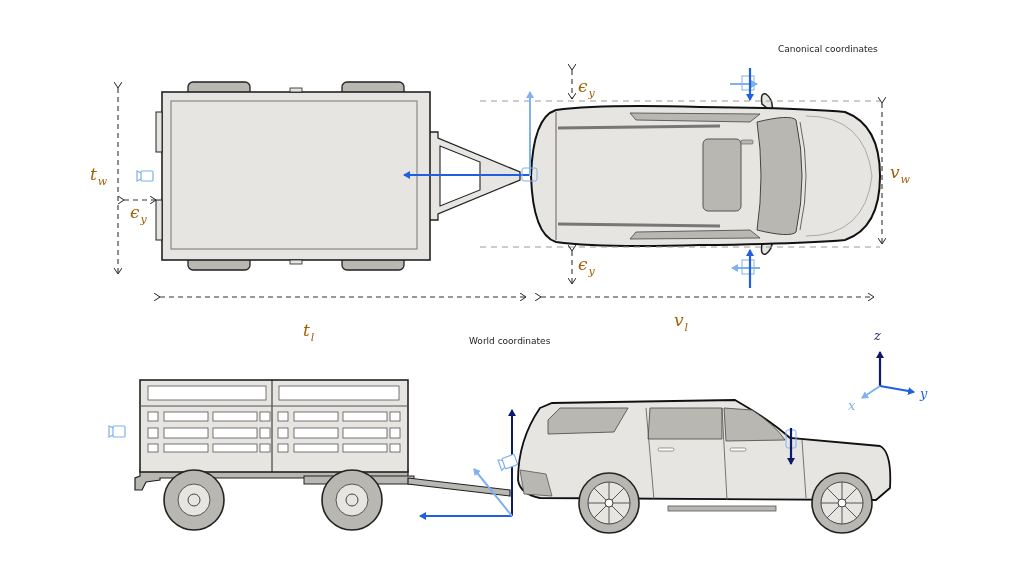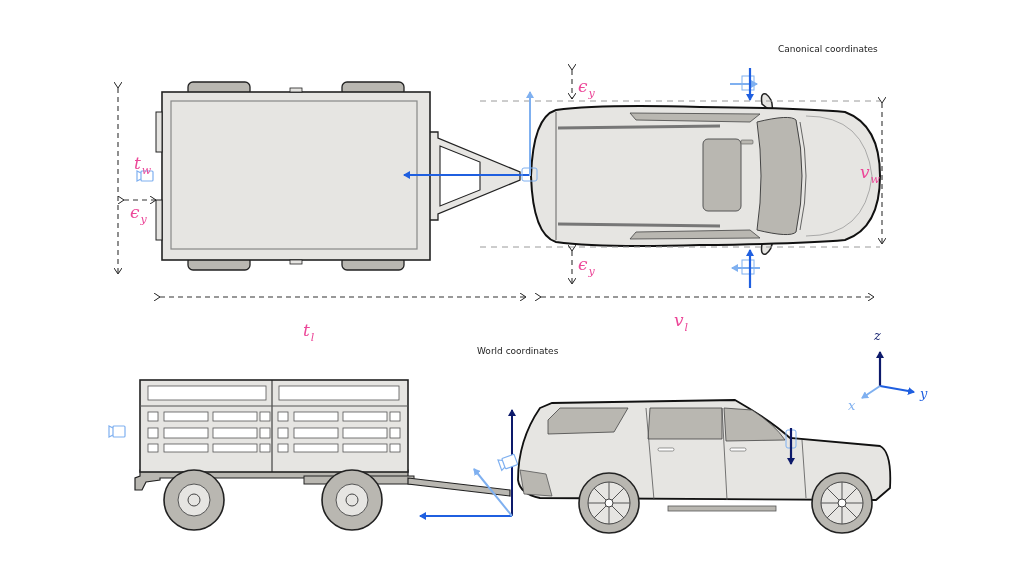--- a/index.html
+++ b/index.html
@@ -1,19 +1,19 @@
 <!DOCTYPE html>
 <html><head>
 <meta charset="utf-8">
 <style>
   html, body { margin: 0; padding: 0; background: #ffffff; }
   body { width: 1024px; height: 575px; position: relative; overflow: hidden; font-family: "DejaVu Sans", sans-serif; }
   svg.canvas { position: absolute; left: 0; top: 0; width: 1024px; height: 575px; }
   .caption { position: absolute; font-family: "DejaVu Sans", sans-serif; font-size: 9px; color: #222; white-space: nowrap; }
-  .math { position: absolute; font-family: "DejaVu Serif", serif; font-style: italic; color: #ec4899; white-space: nowrap; }
+  .math { position: absolute; font-family: "DejaVu Serif", serif; font-style: italic; color: #a16207; white-space: nowrap; }
   .math .sub { font-size: 11px; position: relative; top: 5px; margin-left: 1px; }
   .math.big { font-size: 17px; }
   .axis-label { position: absolute; font-family: "DejaVu Serif", serif; font-style: italic; font-size: 13px; }
 </style>
 </head>
 <body>
 
 <svg class="canvas" viewBox="0 0 1024 575" xmlns="http://www.w3.org/2000/svg">
   <defs>
     <marker id="openArrow" markerWidth="8" markerHeight="8" refX="6" refY="4" orient="auto" markerUnits="userSpaceOnUse">
@@ -212,35 +212,35 @@
   </g>
 
   <g>
     <line x1="880" y1="386" x2="880" y2="352" stroke="#0d1a6b" stroke-width="2.2" marker-end="url(#navyHead)"></line>
     <line x1="880" y1="386" x2="914" y2="392" stroke="#1f5fe0" stroke-width="2.2" marker-end="url(#blueHead)"></line>
     <line x1="880" y1="386" x2="862" y2="398" stroke="#7fb0f0" stroke-width="2" marker-end="url(#lightHead)"></line>
   </g>
 </svg>
 
 <div class="caption" style="left:778px; top:44px;">Canonical coordinates</div>
-<div class="caption" style="left:469px; top:346px;margin-left:8px;">World coordinates</div>
-
-<div class="math big" style="left:90px; top:153px;margin-left:44px;">
+<div class="caption" style="left:469px; top:336px;">World coordinates</div>
+
+<div class="math big" style="left:90px; top:164px;">
   <span>t</span><span class="sub">w</span>
 </div>
 <div class="math big" style="left:130px; top:202px;">
   <span>ϵ</span><span class="sub">y</span>
 </div>
 <div class="math big" style="left:303px; top:320px;">
   <span>t</span><span class="sub">l</span>
 </div>
 <div class="math big" style="left:674px; top:310px;font-style:italic;">
   <span>v</span><span class="sub">l</span>
 </div>
-<div class="math big" style="left:860px; top:162px;">
+<div class="math big" style="left:890px; top:162px;">
   <span>v</span><span class="sub">w</span>
 </div>
 <div class="math big" style="left:578px; top:76px;">
   <span>ϵ</span><span class="sub">y</span>
 </div>
 <div class="math big" style="left:578px; top:254px;">
   <span>ϵ</span><span class="sub">y</span>
 </div>
 
 <div class="axis-label" style="left:874px; top:328px; color:#0d1a6b;">z</div>

